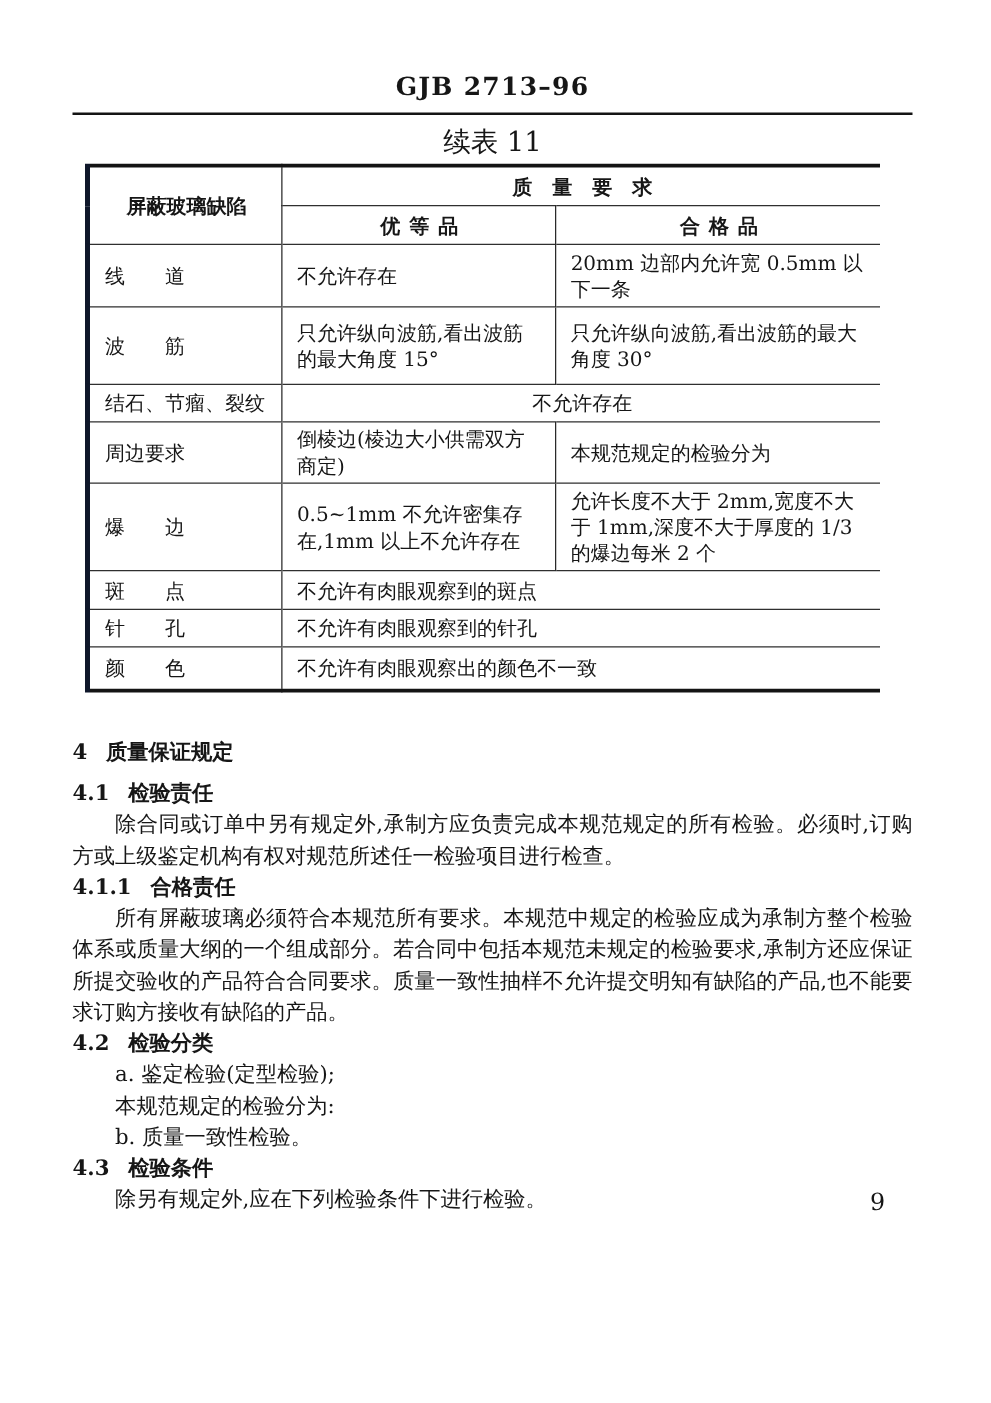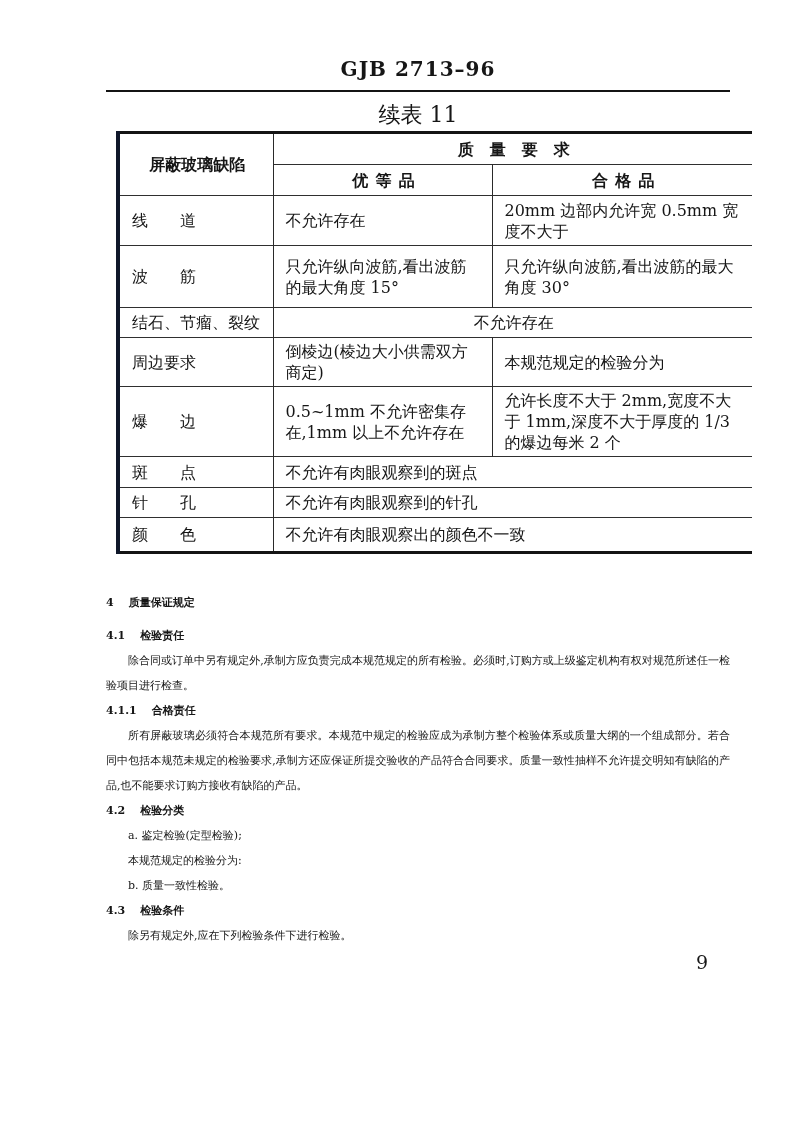--- a/index.html
+++ b/index.html
@@ -4,21 +4,21 @@
 <style>
   html,body { margin:0; padding:0; background:#ffffff; }
   .page {
     position: relative;
     width: 793px; height: 1122px;
     background: #ffffff;
     font-family: "DejaVu Serif", "Liberation Serif", serif;
     color: #161616;
     overflow: hidden;
   }
-  .content { padding: 56px 63px 0 106px; }
+  .content { padding: 56px 63px 0 58px; }
 
   .doc-number {
     text-align: center;
     font-weight: bold;
     font-size: 20px;
     line-height: 26px;
     letter-spacing: 1px;
   }
   .header-rule {
     margin-top: 8px;
@@ -54,21 +54,21 @@
   }
   .w1 { width: 155px; } .w2 { width: 219px; } .w3 { width: 260px; }
   .c1 { border-right: 1px solid #2a2a2a; padding-left: 10px; }
   .c2 { border-right: 1px solid #2a2a2a; }
   .hc { text-align: center; font-weight: bold; padding-left: 0; padding-right: 0; }
   .group { letter-spacing: 1em; text-indent: 1em; }
   .sub   { letter-spacing: 0.45em; text-indent: 0.45em; }
   .center { text-align: center; }
 
   
-  .body-text { font-size: 11px; line-height: 25px; }
+  .body-text { font-size: 17px; line-height: 25px; }
   .h1 { font-weight: bold; margin-top: 36px; }
   .h2 { font-weight: bold; margin-top: 8px; }
   .h2.tight { margin-top: 0; }
   .h-num { display: inline-block; margin-right: 15px; }
   .para {
     text-indent: 2em;
     text-align: justify;
     margin: 0;
   }
   .line { text-indent: 2em; margin: 0; }
@@ -101,21 +101,21 @@
           <td class="group hc" colspan="2">质量要求</td>
         </tr>
         <tr style="height:31px">
           <td class="c2 hc sub">优等品</td>
           <td class="hc sub">合格品</td>
         </tr>
 
         <tr style="height:50px">
           <td class="c1">线　　道</td>
           <td class="c2">不允许存在</td>
-          <td>20mm 边部内允许宽 0.5mm 宽度不大于</td>
+          <td>20mm 边部内允许宽 0.5mm 以下一条</td>
         </tr>
         <tr style="height:62px">
           <td class="c1">波　　筋</td>
           <td class="c2">只允许纵向波筋,看出波筋的最大角度 15°</td>
           <td>只允许纵向波筋,看出波筋的最大角度 30°</td>
         </tr>
         <tr style="height:30px">
           <td class="c1">结石、节瘤、裂纹</td>
           <td class="center" colspan="2">不允许存在</td>
         </tr>

